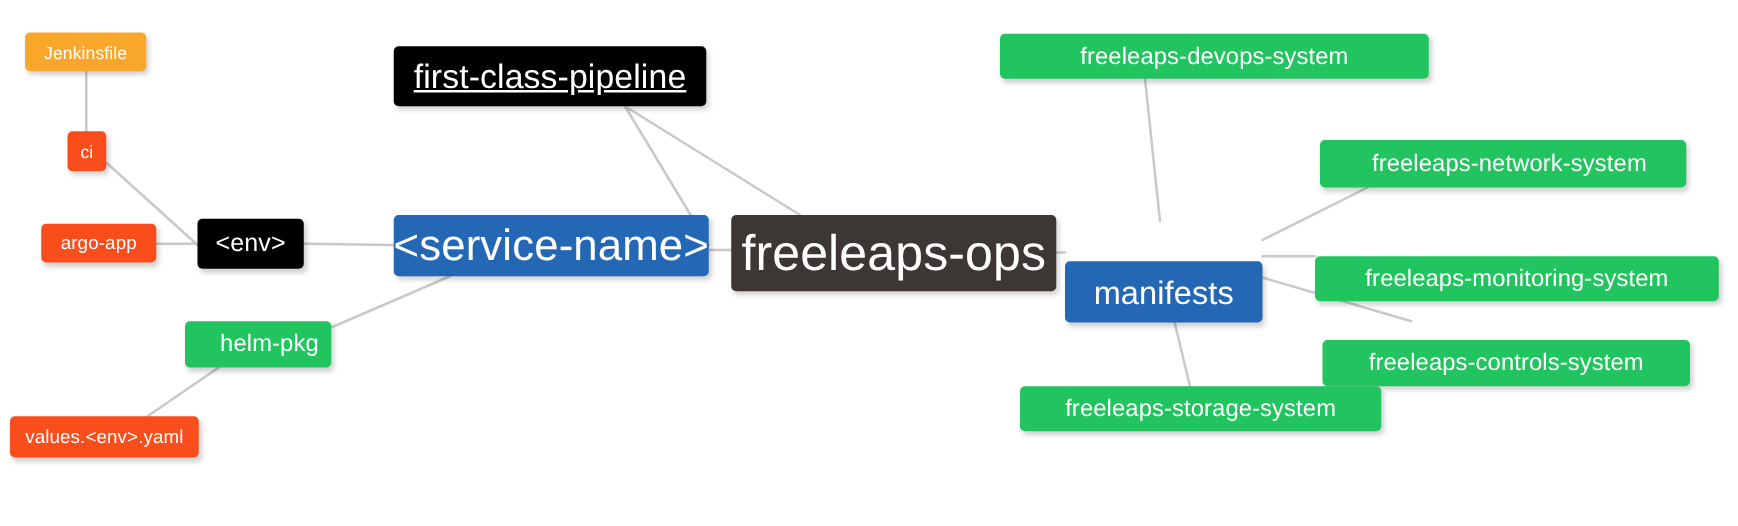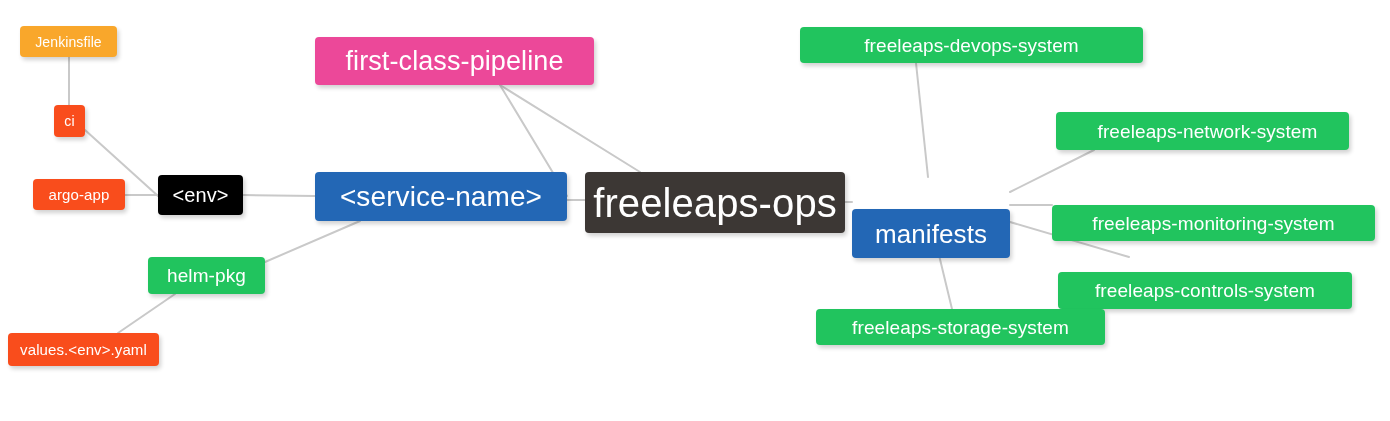--- a/index.html
+++ b/index.html
@@ -71,30 +71,30 @@
       </div>
       <div class="node" style="left: 54px; top: 105px; width: 31px; height: 32px; background: rgb(249, 77, 28); font-size: 14px;">
         <span class="node-label">ci</span>
       </div>
       <div class="node" style="left: 33px; top: 179px; width: 92px; height: 31px; background: rgb(249, 77, 28); font-size: 15px;">
         <span class="node-label">argo-app</span>
       </div>
       <div class="node" style="left: 158px; top: 175px; width: 85px; height: 40px; background: #000000; font-size: 20px;">
         <span class="node-label">&lt;env&gt;</span>
       </div>
-      <div class="node" style="left: 148px; top: 257px; width: 117px; height: 37px; background: rgb(33, 196, 94); font-size: 19px;">
+      <div class="node" style="left: 148px; top: 257px; width: 117px; height: 37px; background: rgb(33, 196, 94); font-size: 19px; justify-content: flex-end;">
         <span class="node-label">helm-pkg</span>
       </div>
       <div class="node" style="left: 8px; top: 333px; width: 151px; height: 33px; background: rgb(249, 77, 28); font-size: 15px;">
         <span class="node-label">values.&lt;env&gt;.yaml</span>
       </div>
-      <div class="node" style="left: 315px; top: 37px; width: 279px; height: 48px; background: #ec4899; font-size: 27px;">
+      <div class="node" style="left: 315px; top: 37px; width: 250px; height: 48px; background: #000000; font-size: 27px; text-decoration: underline;">
         <span class="node-label">first-class-pipeline</span>
       </div>
-      <div class="node" style="left: 315px; top: 172px; width: 252px; height: 49px; background: rgb(35, 103, 181); font-size: 28px; align-items: center;">
+      <div class="node" style="left: 315px; top: 172px; width: 252px; height: 49px; background: rgb(35, 103, 181); font-size: 35px; align-items: center;">
         <span class="node-label">&lt;service-name&gt;</span>
       </div>
       <div class="node" style="left: 585px; top: 172px; width: 260px; height: 61px; background: rgb(60, 55, 52); font-size: 40px;">
         <span class="node-label">freeleaps-ops</span>
       </div>
       <div class="node" style="left: 852px; top: 177px; width: 158px; height: 49px; background: rgb(35, 103, 181); font-size: 26px; margin-top: 32px;">
         <span class="node-label">manifests</span>
       </div>
       <div class="node" style="left: 800px; top: 27px; width: 343px; height: 36px; background: rgb(33, 196, 94); font-size: 19px;">
         <span class="node-label">freeleaps-devops-system</span>

